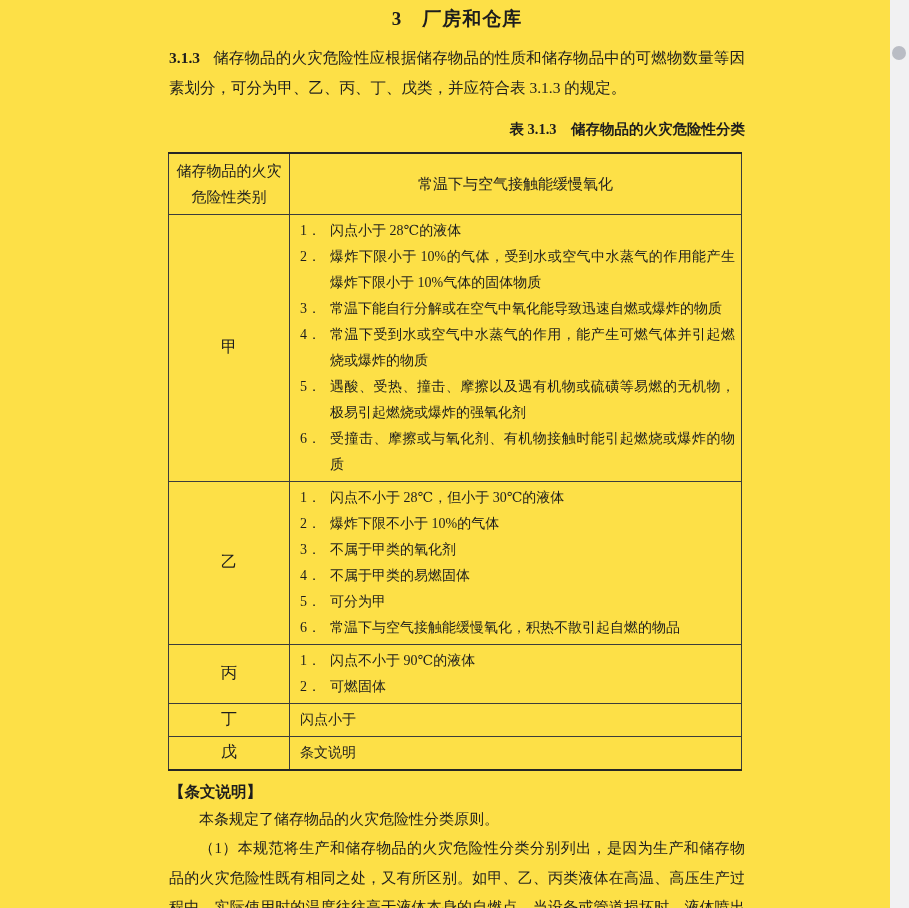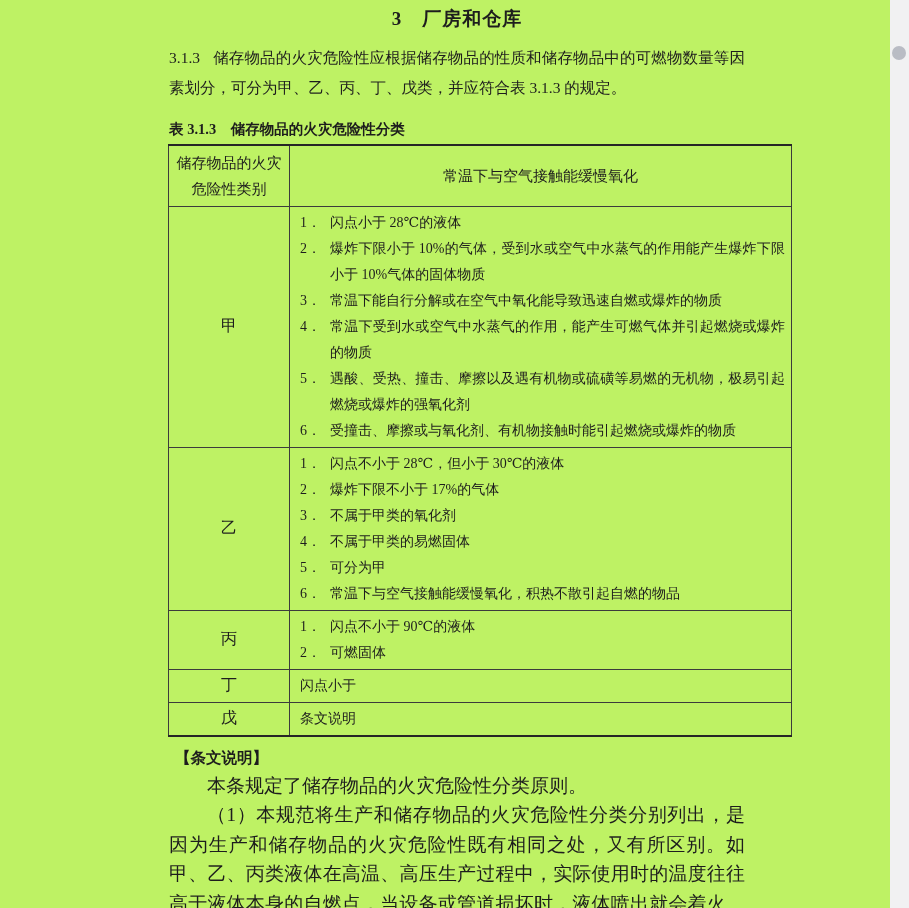--- a/index.html
+++ b/index.html
@@ -4,21 +4,21 @@
 <style>
   html, body { margin: 0; padding: 0; }
   body {
     width: 909px; height: 908px;
     background: #ffffff;
     overflow: hidden;
     position: relative;
     font-family: "Liberation Serif", "DejaVu Serif", serif;
     color: #1d1d1d;
   }
-  .page { position: absolute; inset: 0; background: #bef264; }
+  .page { position: absolute; inset: 0; background: #fde047; }
 
   .content {
     position: absolute;
     left: 169px; top: 0;
     width: 576px;
   }
 
   .chapter-title {
     text-align: center;
     font-weight: bold;
@@ -27,34 +27,34 @@
     padding-top: 6px;
     letter-spacing: 1px;
   }
 
   .clause {
     margin-top: 11px;
     font-size: 15.5px;
     line-height: 30px;
     text-align: justify;
   }
-  .clause-number { font-weight: normal; margin-right: 13px; }
+  .clause-number { font-weight: bold; margin-right: 13px; }
 
   .table-caption {
-    text-align: left;
+    text-align: right;
     font-weight: bold;
     font-size: 14.5px;
     line-height: 21px;
     margin-top: 0;
   }
 
   table.hazard-table {
     border-collapse: collapse;
-    width: 624px;
-    margin-top: 4px;
+    width: 574px;
+    margin-top: 12px;
     margin-left: -1px;
     border-top: 2px solid #262626;
     border-bottom: 2px solid #262626;
     table-layout: fixed;
   }
   .hazard-table th, .hazard-table td {
     border: 1px solid #3c3c3c;
   }
   .hazard-table th {
     font-weight: normal;
@@ -78,25 +78,24 @@
   }
   .feature-item { display: flex; line-height: 26px; }
   .item-num { flex: 0 0 30px; }
   .item-text { flex: 1; text-align: justify; }
 
   .commentary-heading {
     margin-top: 8px;
     font-weight: bold;
     font-size: 15.5px;
     line-height: 26px;
-    margin-left: 6px;
   }
   .commentary-para {
     margin: 0;
-    font-size: 19px;
+    font-size: 15px;
     line-height: 29.5px;
     text-align: justify;
     text-indent: 2em;
   }
 
   .scroll-track {
     position: absolute;
     top: 0; right: 0;
     width: 19px; height: 908px;
     background: #f1f1f2;
@@ -162,21 +161,21 @@
         </tr>
         <tr>
           <td class="category-cell">乙</td>
           <td class="features-cell">
               <div class="feature-item">
                 <span class="item-num">1．</span>
                 <span class="item-text">闪点不小于 28℃，但小于 30℃的液体</span>
               </div>
               <div class="feature-item">
                 <span class="item-num">2．</span>
-                <span class="item-text">爆炸下限不小于 17%的气体</span>
+                <span class="item-text">爆炸下限不小于 10%的气体</span>
               </div>
               <div class="feature-item">
                 <span class="item-num">3．</span>
                 <span class="item-text">不属于甲类的氧化剂</span>
               </div>
               <div class="feature-item">
                 <span class="item-num">4．</span>
                 <span class="item-text">不属于甲类的易燃固体</span>
               </div>
               <div class="feature-item">

